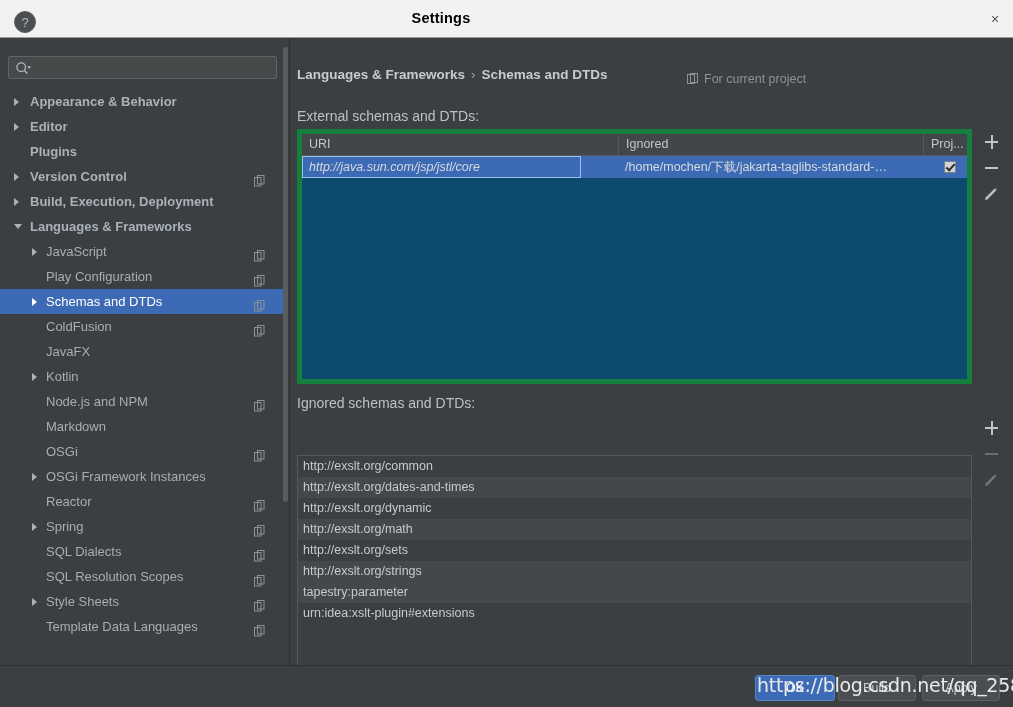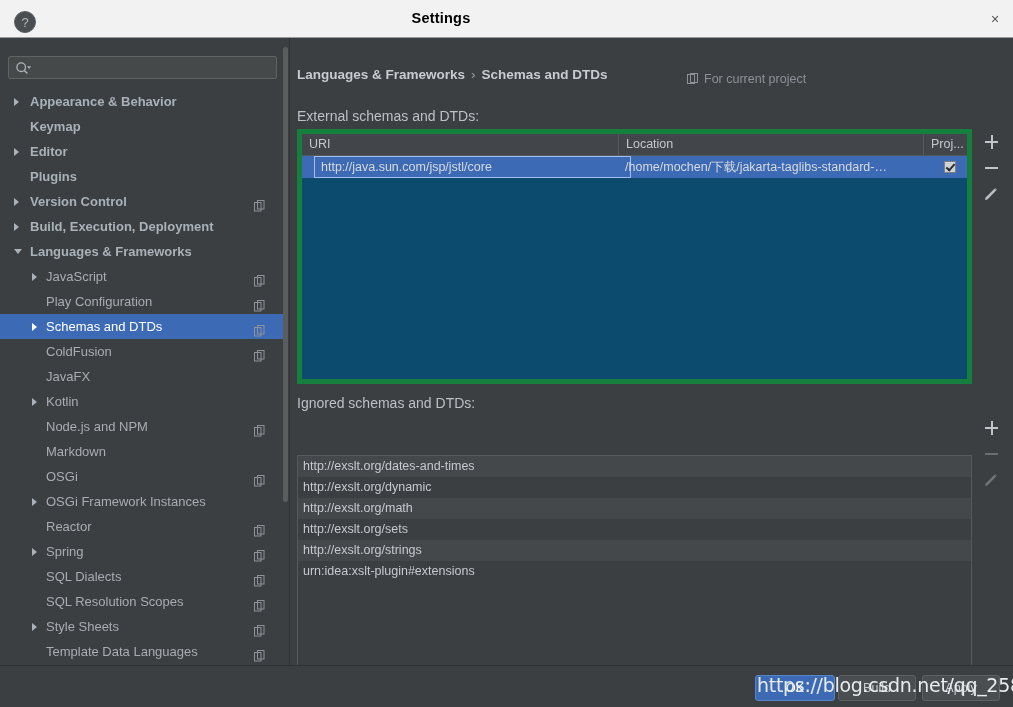--- a/index.html
+++ b/index.html
@@ -242,21 +242,21 @@
     top: 0;
     height: 22px;
     line-height: 22px;
     font-size: 12.5px;
     color: #d6dade;
     padding-left: 6px;
     box-sizing: border-box;
     overflow: hidden;
     white-space: nowrap;
   }
-  .td.c0 { left: 12px;    width: 317px; }
+  .td.c0 { left: 0;    width: 279px; font-style: italic; }
   .td.c1 { left: 317px; width: 305px; }
   .td.c2 { left: 622px; width: 51px; text-align: center; padding-left: 0; }
   .trow.selected .td.c0 {
     border: 1px solid #9fc0ef;
     box-sizing: border-box;
     line-height: 20px;
   }
   .cbx {
     display: inline-block;
     width: 12px; height: 12px;
@@ -397,21 +397,20 @@
           <circle cx="6.2" cy="6.2" r="4.3" fill="none" stroke="#b0b5ba" stroke-width="1.3"></circle>
           <line x1="9.4" y1="9.4" x2="12.4" y2="12.4" stroke="#b0b5ba" stroke-width="1.4"></line>
           <polygon points="12.2,5.2 16,5.2 14.1,8.1" fill="#b0b5ba"></polygon>
         </svg>
       </span>
       <input class="search-input" type="text" placeholder="" style="">
     </div>
 
     <div class="tree">
         <div class="tree-item lvl0"><span class="arrow right"></span><span>Appearance &amp; Behavior</span></div>
-        <div class="tree-item lvl0"><span>Keymap</span></div>
         <div class="tree-item lvl0"><span class="arrow right"></span><span>Editor</span></div>
         <div class="tree-item lvl0"><span>Plugins</span></div>
         <div class="tree-item lvl0"><span class="arrow right"></span><span>Version Control</span><span class="proj-badge"><svg width="12" height="12" viewBox="0 0 12 12">
               <rect x="0.5" y="2.5" width="6.5" height="8.5" fill="none" stroke="#8d9298" stroke-width="1"></rect>
               <rect x="3.5" y="0.5" width="6.5" height="8.5" fill="none" stroke="#8d9298" stroke-width="1"></rect>
             </svg></span></div>
         <div class="tree-item lvl0"><span class="arrow right"></span><span>Build, Execution, Deployment</span></div>
         <div class="tree-item lvl0"><span class="arrow down"></span><span>Languages &amp; Frameworks</span></div>
         <div class="tree-item lvl1"><span class="arrow right"></span><span>JavaScript</span><span class="proj-badge"><svg width="12" height="12" viewBox="0 0 12 12">
               <rect x="0.5" y="2.5" width="6.5" height="8.5" fill="none" stroke="#8d9298" stroke-width="1"></rect>
@@ -483,21 +482,21 @@
           <rect x="3.5" y="0.5" width="7" height="9" fill="none" stroke="#8d9298" stroke-width="1"></rect>
         </svg>
       </span><span>For current project</span>
     </div>
 
     <div class="section-label" style="left:7px; top:50px;">External schemas and DTDs:</div>
 
     <div class="table-box">
       <div class="thead">
         <div class="th c0">URI</div>
-        <div class="th c1">Location</div>
+        <div class="th c1">Ignored</div>
         <div class="th c2">Proj...</div>
       </div>
       <div id="ext-rows">
           <div class="trow selected">
             <div class="td c0">http://java.sun.com/jsp/jstl/core</div>
             <div class="td c1">/home/mochen/下载/jakarta-taglibs-standard-…</div>
             <div class="td c2"><span class="cbx"></span></div>
           </div>
         </div>
     </div>
@@ -516,25 +515,27 @@
             <path d="M10.4 1.8 L12.2 3.6 L13.1 2.7 L11.3 0.9 Z" fill="#8d9298"></path>
           </svg>
         </span>
       </div>
     </div>
 
     <div class="section-label" style="left:7px; top:337px;">Ignored schemas and DTDs:</div>
 
     <div class="list-box">
       <div id="ign-rows">
+          <div class="lrow">http://exslt.org/common</div>
           <div class="lrow alt">http://exslt.org/dates-and-times</div>
           <div class="lrow">http://exslt.org/dynamic</div>
           <div class="lrow alt">http://exslt.org/math</div>
           <div class="lrow">http://exslt.org/sets</div>
           <div class="lrow alt">http://exslt.org/strings</div>
+          <div class="lrow alt">tapestry:parameter</div>
           <div class="lrow">urn:idea:xslt-plugin#extensions</div>
         </div>
     </div>
 
     <div class="tbar" style="left:688px; top:357px;">
       <div class="tbtn">
         <span class="ico-plus"></span>
       </div>
       <div class="tbtn dim">
         <span class="ico-minus"></span>

